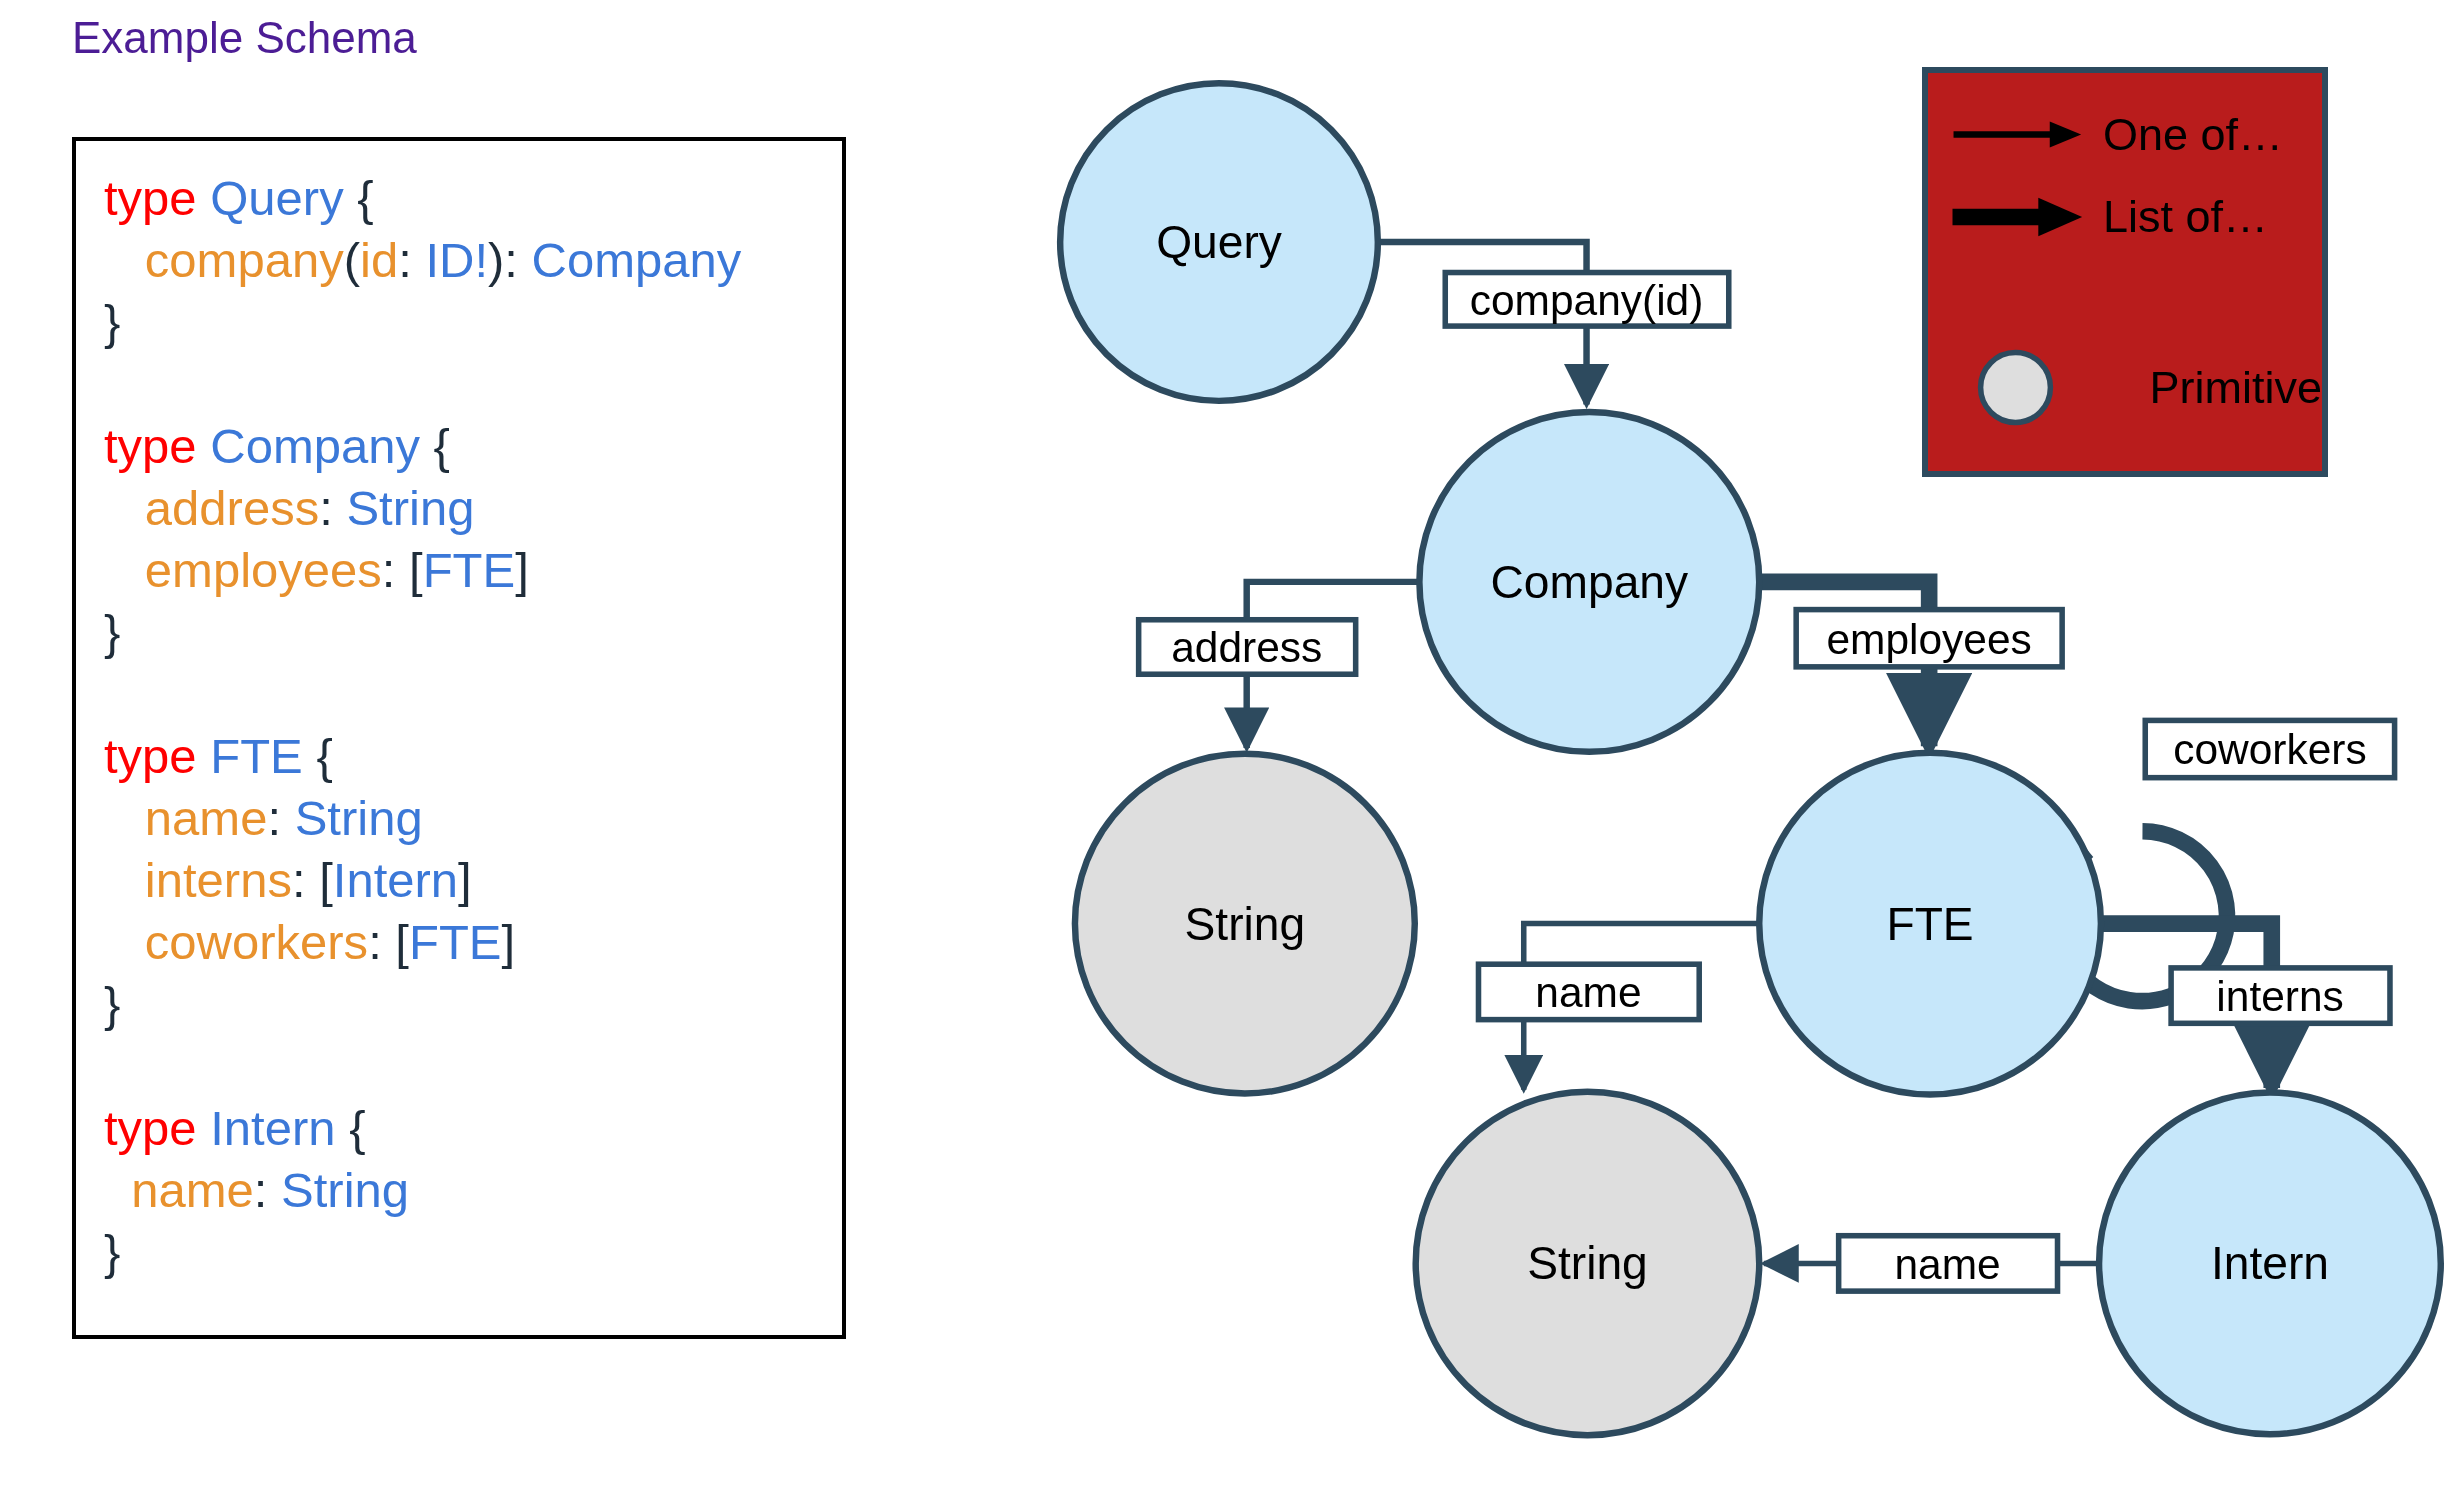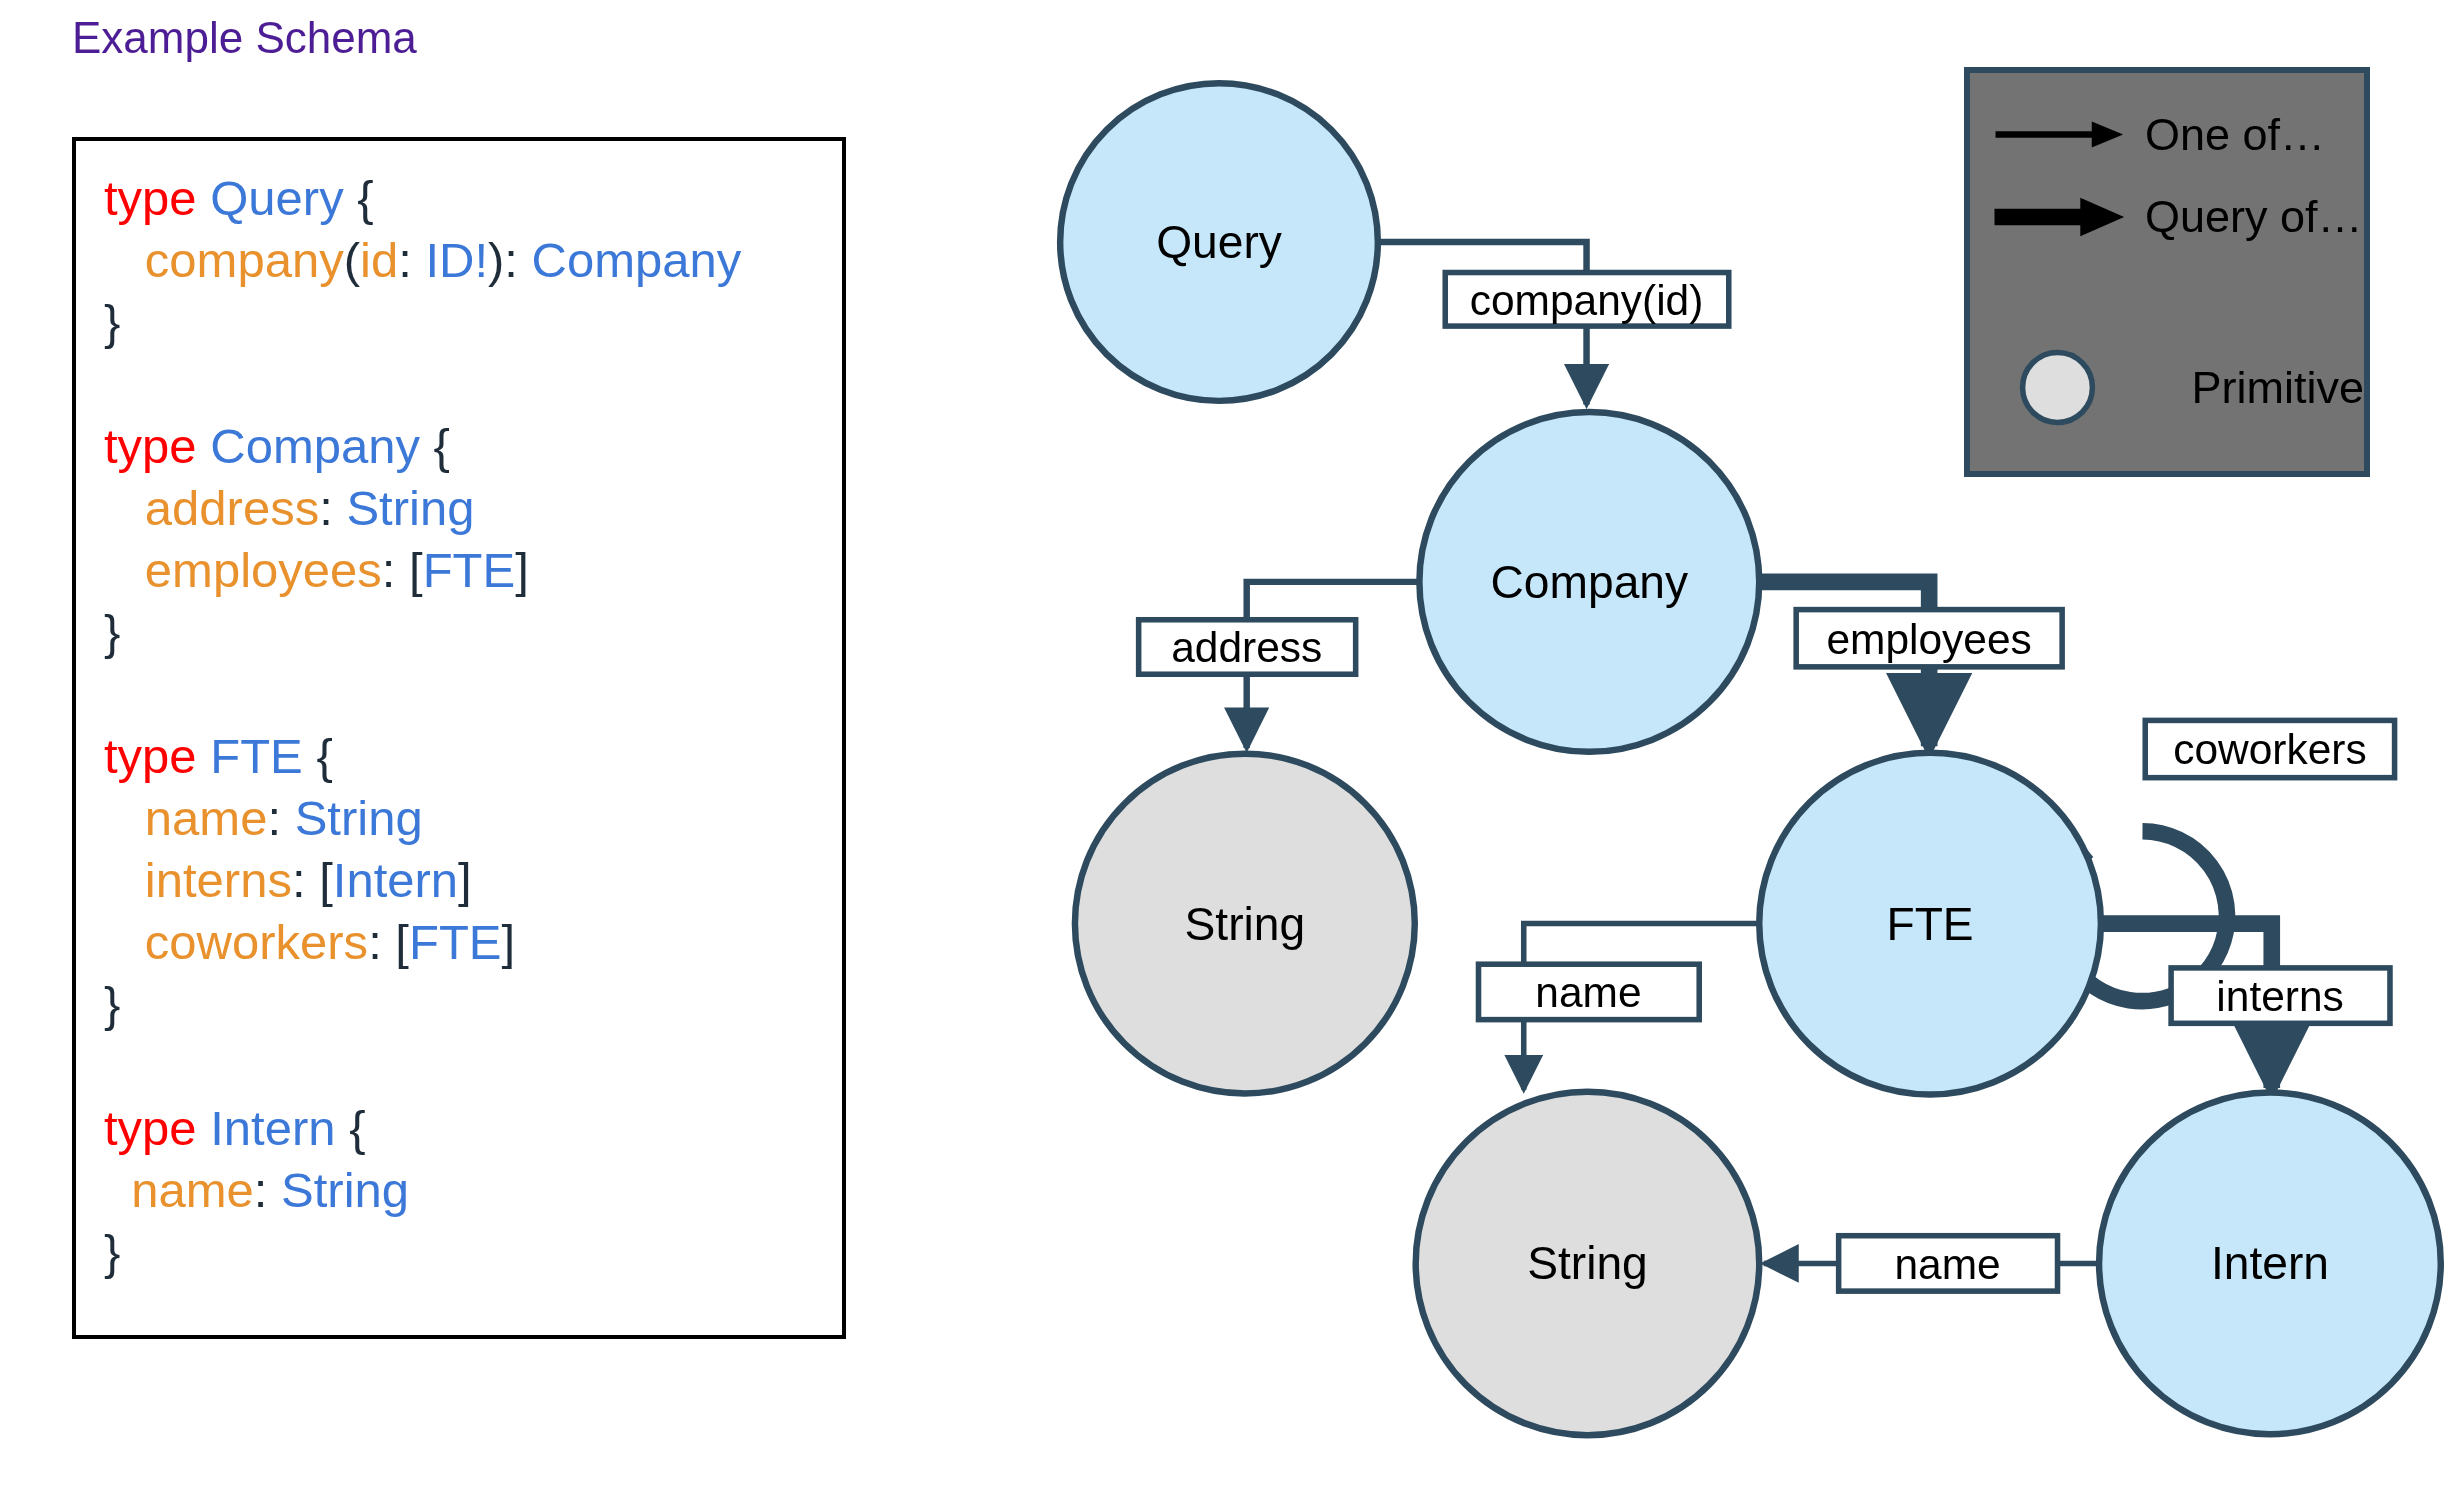--- a/index.html
+++ b/index.html
@@ -26,23 +26,23 @@
   .kw   {color:#ff0000;}
   .tname{color:#3b78d8;}
   .field{color:#e8912d;}
   .punc {color:#1f2d3a;}
 
   
   #diagram{position:absolute; left:0; top:0; width:2462px; height:1487px;}
 
   
   #legend{
-    position:absolute; left:1964px; top:67px;
+    position:absolute; left:1922px; top:67px;
     width:406px; height:410px;
-    border:6.5px solid #2d4a5e; background:#737373;
+    border:6.5px solid #2d4a5e; background:#b91c1c;
     box-sizing:border-box;
   }
   .legend-row{
     position:absolute; left:0; width:100%; height:83px;
     display:flex; align-items:center;
   }
   .legend-gfx{width:175px; display:flex; align-items:center; justify-content:center;}
   .legend-label{font-size:45px; color:#000000; white-space:nowrap;}
 </style>
 </head>
@@ -191,21 +191,21 @@
     <div class="legend-label">One of…</div>
   </div>
 
   <div class="legend-row" style="top:102px;">
     <div class="legend-gfx">
       <svg width="139" height="42" viewBox="0 0 150 46">
         <line x1="6" y1="23" x2="110" y2="23" stroke="#000000" stroke-width="18"></line>
         <polygon points="100,2 148,23 100,44" fill="#000000"></polygon>
       </svg>
     </div>
-    <div class="legend-label">Query of…</div>
+    <div class="legend-label">List of…</div>
   </div>
 
 
   <div class="legend-row" style="top:273px;justify-content:space-between;">
     <div class="legend-gfx">
       <svg width="79" height="79" viewBox="0 0 86 86">
         <circle cx="43" cy="43" r="38" fill="#dedede" stroke="#2d4a5e" stroke-width="6"></circle>
       </svg>
     </div>
     <div class="legend-label">Primitive</div>

